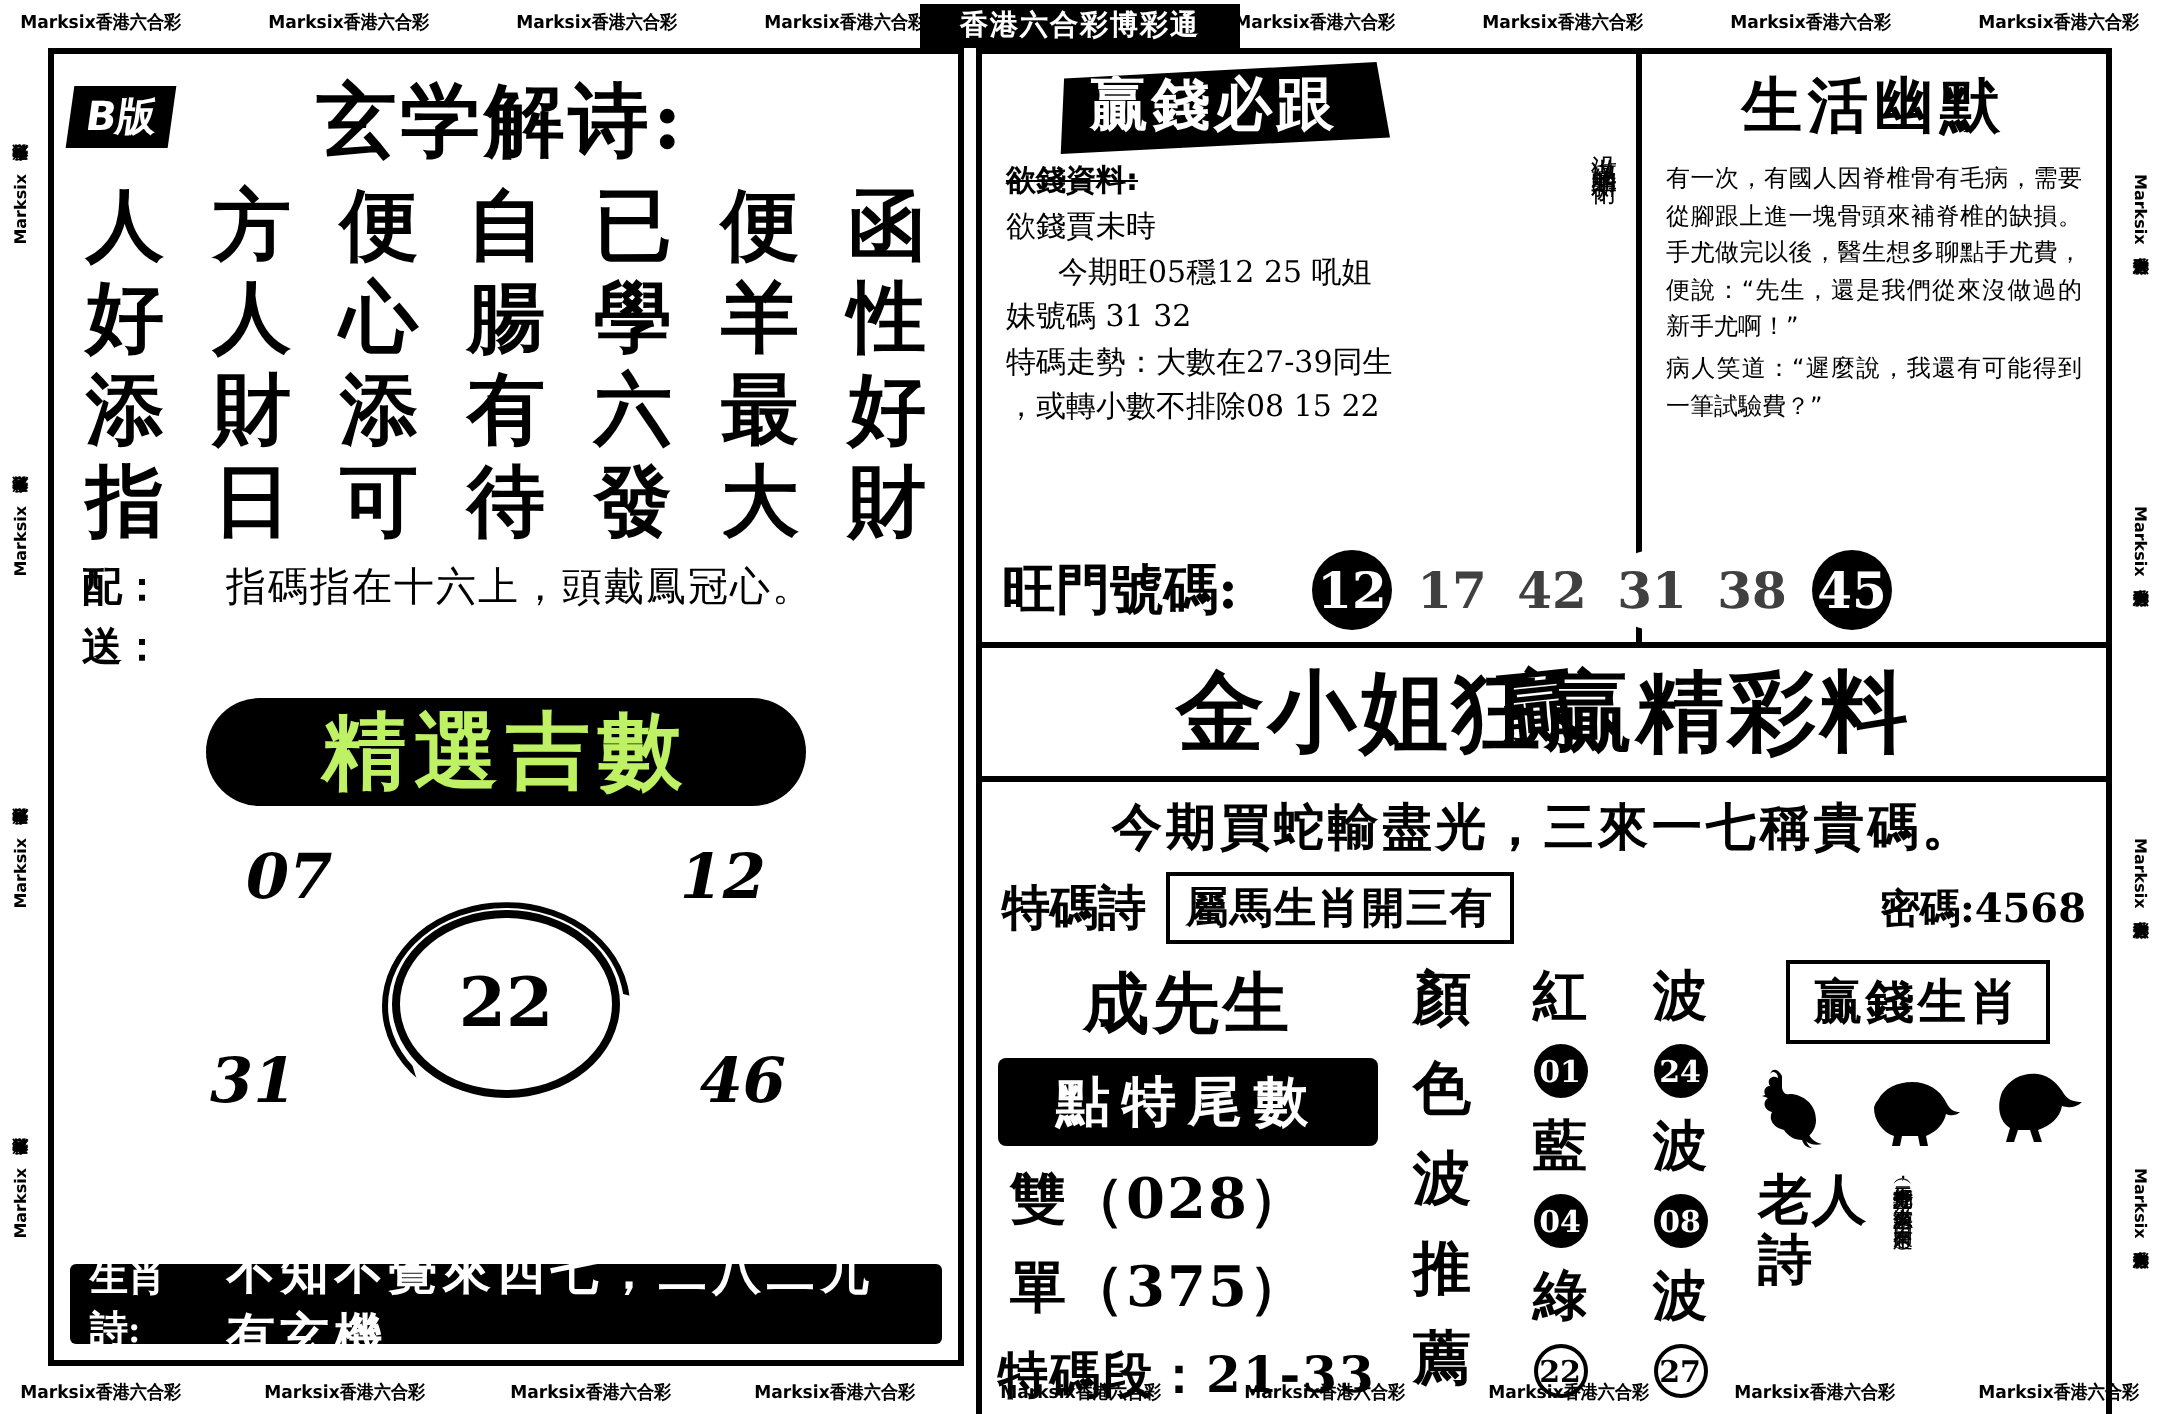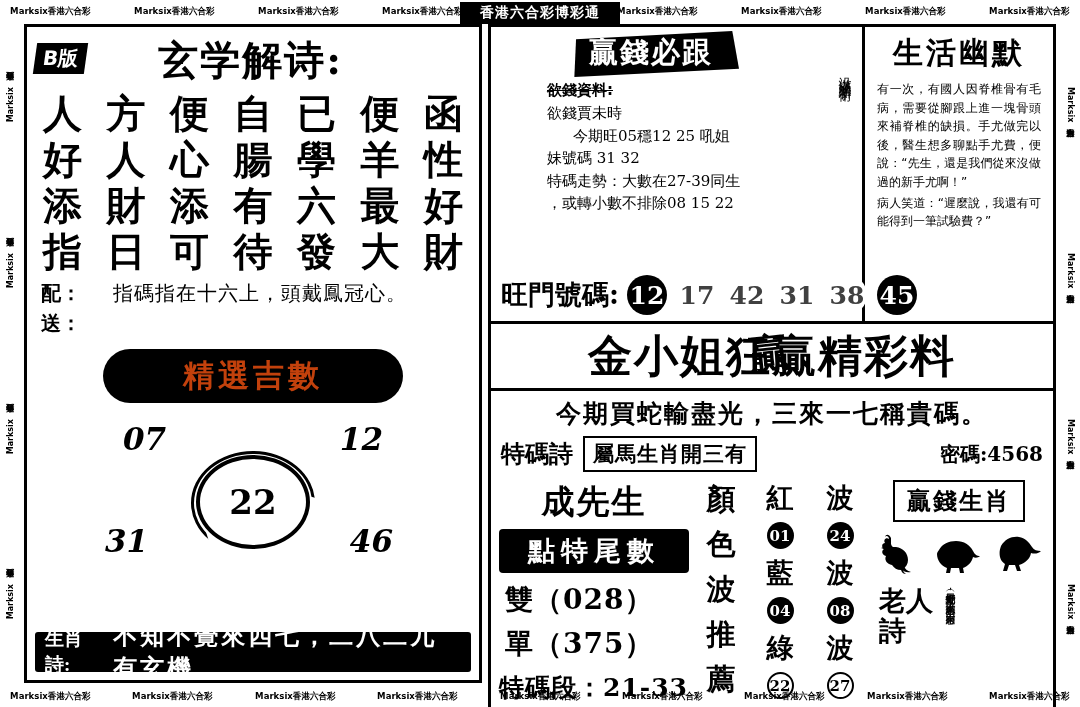--- a/index.html
+++ b/index.html
@@ -31,52 +31,52 @@
   .lt-title{flex:1;text-align:center;font-size:40px;font-weight:bold;font-family:"DejaVu Serif","Liberation Serif",serif;letter-spacing:2px;}
 
   .poem{margin:2px 10px 0 10px;}
   .poem-row{display:flex;justify-content:space-between;font-size:39px;font-weight:bold;font-family:"DejaVu Serif","Liberation Serif",serif;line-height:1.18;padding:0 6px;}
 
   .pairs{margin:6px 14px 0 14px;font-size:20px;font-family:"DejaVu Serif","Liberation Serif",serif;}
   .pair-row{display:flex;align-items:baseline;margin:3px 0;}
   .pair-label{width:72px;display:flex;justify-content:space-between;padding-right:10px;box-sizing:border-box;font-weight:bold;}
   .pair-text{flex:1;letter-spacing:1px;}
 
-  .pill{margin:12px auto 0 auto;width:300px;height:54px;background:#000;border-radius:28px;color:#c2410c;display:flex;align-items:center;justify-content:center;font-size:31px;font-weight:bold;font-family:"DejaVu Serif","Liberation Serif",serif;letter-spacing:4px;}
+  .pill{margin:12px auto 0 auto;width:300px;height:54px;background:#000;border-radius:28px;color:#bef264;display:flex;align-items:center;justify-content:center;font-size:42px;font-weight:bold;font-family:"DejaVu Serif","Liberation Serif",serif;letter-spacing:4px;}
 
   .lucky{position:relative;height:176px;margin-top:4px;}
   .lucky .n{position:absolute;font-size:31px;font-family:"DejaVu Serif","Liberation Serif",serif;font-weight:bold;font-style:italic;}
   .n-tl{left:96px;top:14px;}
   .n-tr{right:96px;top:14px;}
   .n-bl{left:78px;bottom:24px;}
   .n-br{right:86px;bottom:24px;}
   .ring{position:absolute;left:50%;top:48px;transform:translateX(-50%);width:106px;height:86px;border:4px solid #000;border-radius:50%;display:flex;align-items:center;justify-content:center;font-size:34px;font-weight:bold;font-family:"DejaVu Serif","Liberation Serif",serif;}
   .ring::after{content:"";position:absolute;left:-9px;top:-8px;width:118px;height:98px;border:3px solid #000;border-radius:50%;clip-path:polygon(0 0,100% 0,100% 45%,58% 32%,26% 44%,10% 70%,18% 100%,0 100%);}
 
   .zodiac-bar{position:absolute;left:8px;right:8px;bottom:8px;height:40px;background:#000;color:#fff;display:flex;align-items:center;border-radius:3px;padding:0 10px;box-sizing:border-box;font-family:Liberation Serif, serif;}
   .zodiac-bar .lbl{font-size:19px;font-weight:bold;margin-right:14px;}
   .zodiac-bar .txt{font-size:24px;font-weight:bold;letter-spacing:3px;}
 
   
   .rbox{border:3px solid #000;box-sizing:border-box;position:relative;}
-  .r-top{height:300px;display:flex;padding-left:44px;}
+  .r-top{height:300px;display:flex;}
   .r-top-left{width:330px;border-right:3px solid #000;box-sizing:border-box;position:relative;padding:4px 8px;}
   .r-top-right{flex:1;position:relative;padding:4px 8px;}
 
   .brush-title{background:#000;color:#fff;font-size:29px;font-weight:bold;font-family:"DejaVu Serif","Liberation Serif",serif;display:inline-block;padding:2px 26px 4px 18px;letter-spacing:2px;clip-path:polygon(3% 18%,96% 0,100% 82%,2% 100%);margin-left:28px;}
   .sub-strike{font-size:15px;font-weight:bold;text-decoration:line-through;margin:4px 0 2px 4px;}
   .lines{font-size:15px;line-height:1.5;margin-left:4px;font-family:"DejaVu Serif","Liberation Serif",serif;}
   .lines div{white-space:nowrap;}
   .indent{margin-left:26px;}
 
   .vert-note{position:absolute;right:6px;top:38px;writing-mode:vertical-rl;font-size:13px;letter-spacing:2px;line-height:1.5;}
   .humor-title{text-align:center;font-size:30px;font-weight:bold;font-family:"DejaVu Serif","Liberation Serif",serif;letter-spacing:3px;margin:2px 0 6px 0;}
   .humor-p{font-size:12px;line-height:1.55;margin:2px 4px;text-align:justify;}
 
-  .hot-row{position:absolute;left:0;right:0;bottom:6px;display:flex;align-items:center;padding:0 10px;box-sizing:border-box;}
+  .hot-row{position:absolute;left:0;right:0;bottom:6px;display:flex;align-items:center;padding:0 10px;box-sizing:border-box;gap:29px;}
   .hot-label{font-size:27px;font-weight:bold;font-family:"DejaVu Serif","Liberation Serif",serif;white-space:nowrap;}
   .balls{display:flex;gap:10px;margin-left:8px;align-items:center;}
   .ball{width:40px;height:40px;border-radius:50%;display:flex;align-items:center;justify-content:center;font-size:25px;font-weight:bold;font-family:"DejaVu Serif","Liberation Serif",serif;}
   .ball.dark{background:#000;color:#fff;}
   .ball.light{background:#fff;color:#404040;}
 
   .r-mid{height:64px;border-top:none;display:flex;align-items:center;justify-content:center;position:relative;overflow:hidden;}
   .r-mid .big{font-size:44px;font-weight:bold;font-family:"DejaVu Serif","Liberation Serif",serif;letter-spacing:2px;white-space:nowrap;}
   .r-mid .stamp{position:absolute;left:258px;top:2px;font-size:40px;font-weight:bold;font-family:"DejaVu Serif","Liberation Serif",serif;transform:rotate(-6deg);}
 

